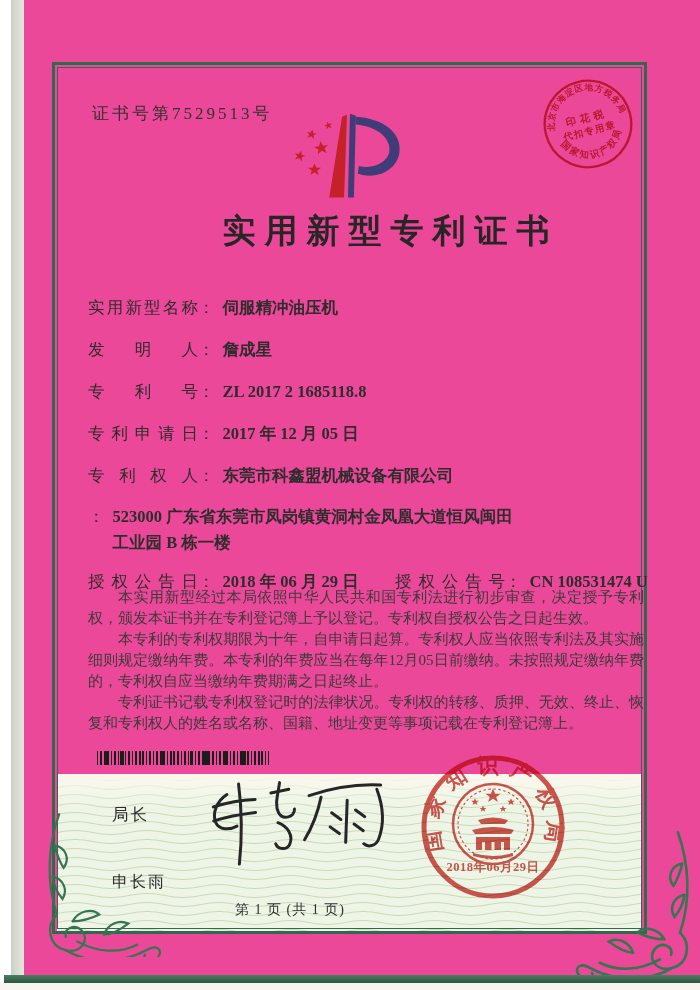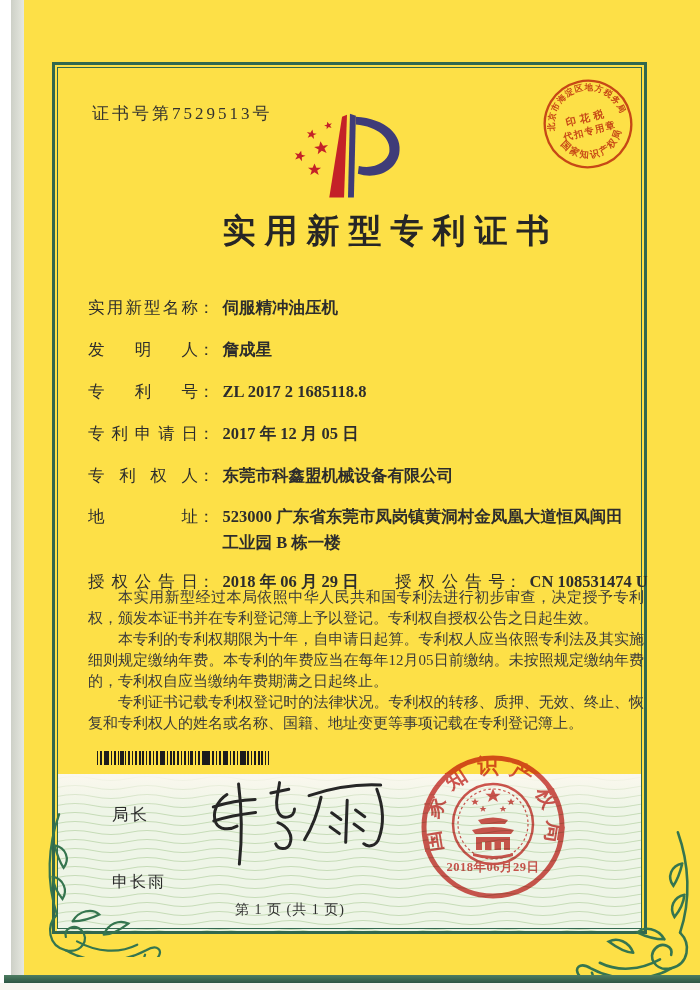--- a/index.html
+++ b/index.html
@@ -1,17 +1,17 @@
 <!DOCTYPE html>
 <html lang="zh"><head>
 <meta charset="utf-8">
 <style>
   * { margin:0; padding:0; box-sizing:border-box; }
   body { background:#888; font-family:"Liberation Serif","DejaVu Serif",serif; }
-  .photo { position:relative; width:700px; height:990px; background:#fde047; overflow:hidden; margin:0 auto; }
+  .photo { position:relative; width:700px; height:990px; background:#ec4899; overflow:hidden; margin:0 auto; }
 
   
   .edge-white { position:absolute; left:0; top:0; width:11px; height:990px; background:#ffffff; }
   .edge-grey  { position:absolute; left:11px; top:0; width:13px; height:990px;
                 background:linear-gradient(90deg,#cdd0c7,#e6e8e0); }
   .edge-bottom-dark { position:absolute; left:4px; top:975px; width:696px; height:8px;
                 background:linear-gradient(180deg,#4e7d62,#2b5542); }
   .edge-bottom-white { position:absolute; left:0; top:983px; width:700px; height:7px; background:#f6f5ef; }
 
   
@@ -159,21 +159,20 @@
       <span class="flabel">专利申请日</span>
         <span class="fcolon">：</span>
       <span class="fvalue">2017 年 12 月 05 日</span>
     </div>
     <div class="frow">
       <span class="flabel">专利权人</span>
         <span class="fcolon">：</span>
       <span class="fvalue">东莞市科鑫盟机械设备有限公司</span>
     </div>
     <div class="frow addr">
-      <span class="flabel">地址</span>
         <span class="fcolon">：</span>
       <span class="fvalwrap">
         <span style="display:block">523000 广东省东莞市凤岗镇黄洞村金凤凰大道恒风闽田</span>
         <span style="display:block">工业园 B 栋一楼</span>
       </span>
     </div>
     <div class="frow">
       <span class="flabel">授权公告日</span>
         <span class="fcolon">：</span>
       <span class="fvalue">2018 年 06 月 29 日</span>

